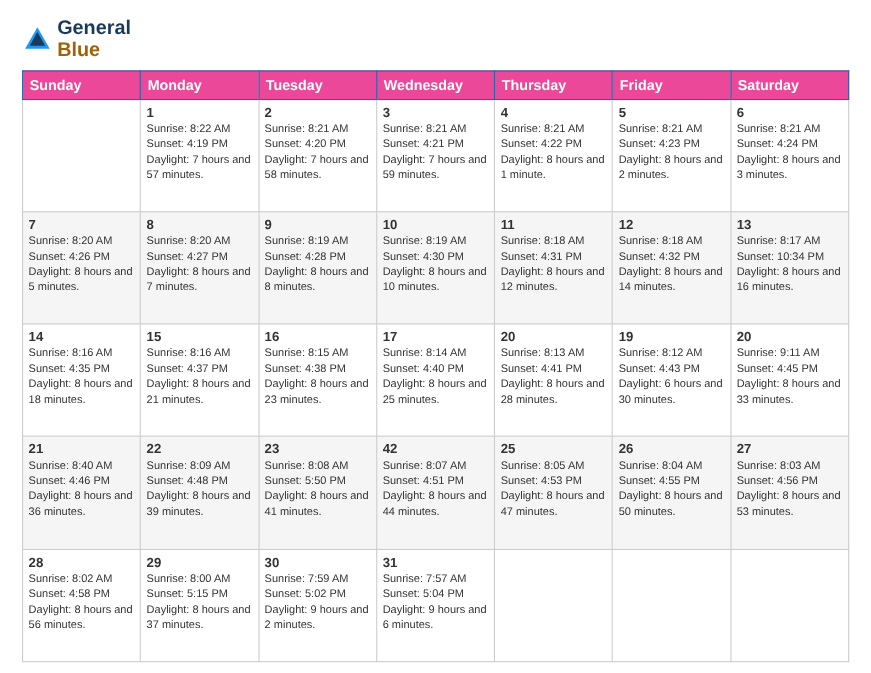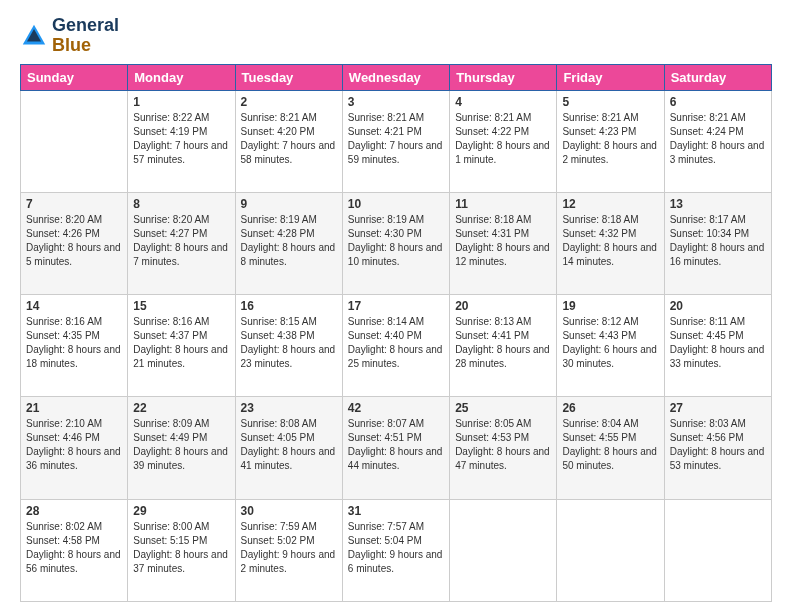--- a/index.html
+++ b/index.html
@@ -278,48 +278,48 @@
         <span class="day-number">19</span>
         <div class="sun-info">
           <div>Sunrise: 8:12 AM</div>
           <div>Sunset: 4:43 PM</div>
           <div>Daylight: 6 hours and 30 minutes.</div>
         </div>
       </td>
           <td>
         <span class="day-number">20</span>
         <div class="sun-info">
-          <div>Sunrise: 8:11 AM</div>
+          <div>Sunrise: 9:11 AM</div>
           <div>Sunset: 4:45 PM</div>
           <div>Daylight: 8 hours and 33 minutes.</div>
         </div>
       </td>
         </tr>
         <tr>
           <td>
         <span class="day-number">21</span>
         <div class="sun-info">
-          <div>Sunrise: 2:10 AM</div>
+          <div>Sunrise: 8:40 AM</div>
           <div>Sunset: 4:46 PM</div>
           <div>Daylight: 8 hours and 36 minutes.</div>
         </div>
       </td>
           <td>
         <span class="day-number">22</span>
         <div class="sun-info">
           <div>Sunrise: 8:09 AM</div>
-          <div>Sunset: 4:49 PM</div>
+          <div>Sunset: 4:48 PM</div>
           <div>Daylight: 8 hours and 39 minutes.</div>
         </div>
       </td>
           <td>
         <span class="day-number">23</span>
         <div class="sun-info">
           <div>Sunrise: 8:08 AM</div>
-          <div>Sunset: 4:05 PM</div>
+          <div>Sunset: 5:50 PM</div>
           <div>Daylight: 8 hours and 41 minutes.</div>
         </div>
       </td>
           <td>
         <span class="day-number">42</span>
         <div class="sun-info">
           <div>Sunrise: 8:07 AM</div>
           <div>Sunset: 4:51 PM</div>
           <div>Daylight: 8 hours and 44 minutes.</div>
         </div>

